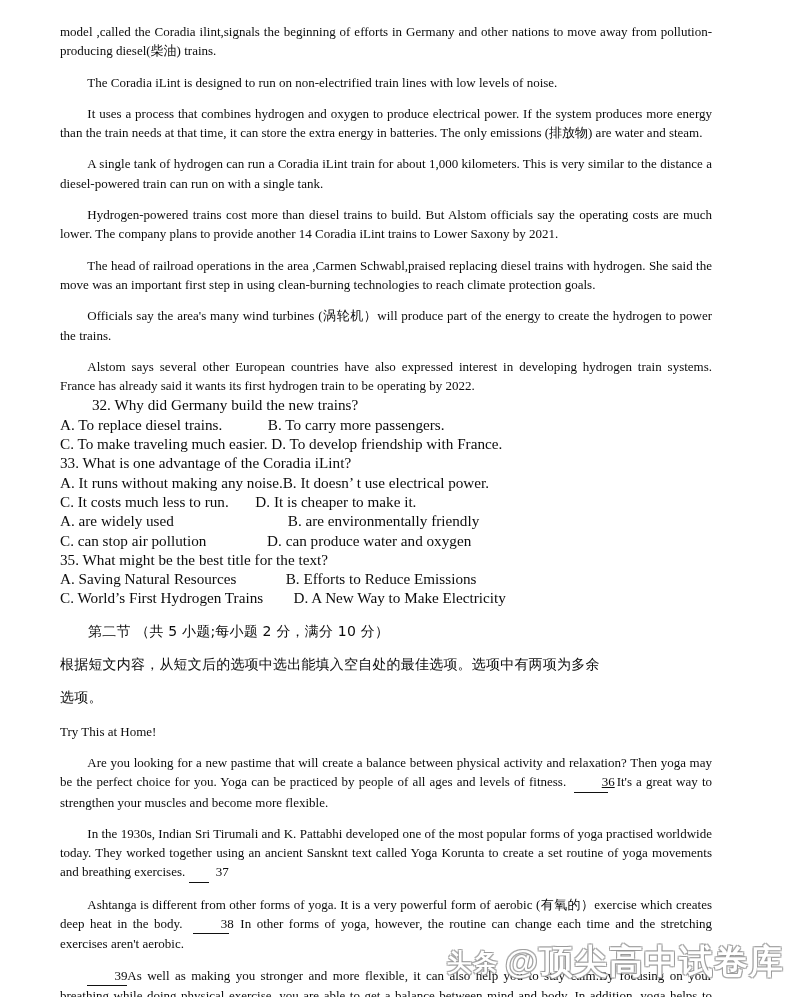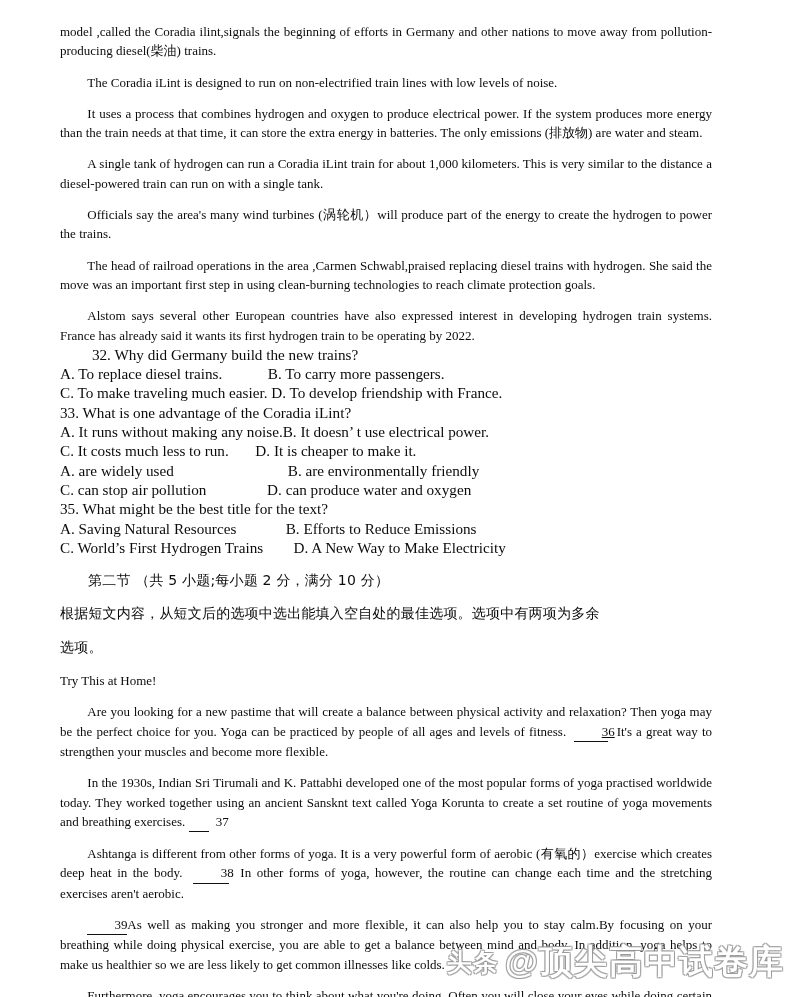--- a/index.html
+++ b/index.html
@@ -94,22 +94,23 @@
 </style>
 </head>
 <body>
 
 <div class="page">
 
   <p class="para noindent">model ,called the Coradia ilint,signals the beginning of efforts in Germany and other nations to move away from pollution-producing diesel(柴油) trains.</p>
   <p class="para indent">The Coradia iLint is designed to run on non-electrified train lines with low levels of noise.</p>
   <p class="para indent">It uses a process that combines hydrogen and oxygen to produce electrical power. If the system produces more energy than the train needs at that time, it can store the extra energy in batteries. The only emissions (排放物) are water and steam.</p>
   <p class="para indent">A single tank of hydrogen can run a Coradia iLint train for about 1,000 kilometers. This is very similar to the distance a diesel-powered train can run on with a single tank.</p>
+  <p class="para indent">Hydrogen-powered trains cost more than diesel trains to build. But Alstom officials say the operating costs are much lower. The company plans to provide another 14 Coradia iLint trains to Lower Saxony by 2021.</p>
+  <p class="para indent">The head of railroad operations in the area ,Carmen Schwabl,praised replacing diesel trains with hydrogen. She said the move was an important first step in using clean-burning technologies to reach climate protection goals.</p>
   <p class="para indent">Officials say the area's many wind turbines (涡轮机）will produce part of the energy to create the hydrogen to power the trains.</p>
-  <p class="para indent">The head of railroad operations in the area ,Carmen Schwabl,praised replacing diesel trains with hydrogen. She said the move was an important first step in using clean-burning technologies to reach climate protection goals.</p>
   <p class="para indent">Alstom says several other European countries have also expressed interest in developing hydrogen train systems. France has already said it wants its first hydrogen train to be operating by 2022.</p>
 
   <p class="q-line" style="text-indent:2.1em;">32. Why did Germany build the new trains?</p>
   <p class="q-line">A. To replace diesel trains.            B. To carry more passengers.</p>
   <p class="q-line">C. To make traveling much easier. D. To develop friendship with France.</p>
 
   <p class="q-line">33. What is one advantage of the Coradia iLint?</p>
   <p class="q-line">A. It runs without making any noise.B. It doesn’ t use electrical power.</p>
   <p class="q-line">C. It costs much less to run.       D. It is cheaper to make it.</p>
 

